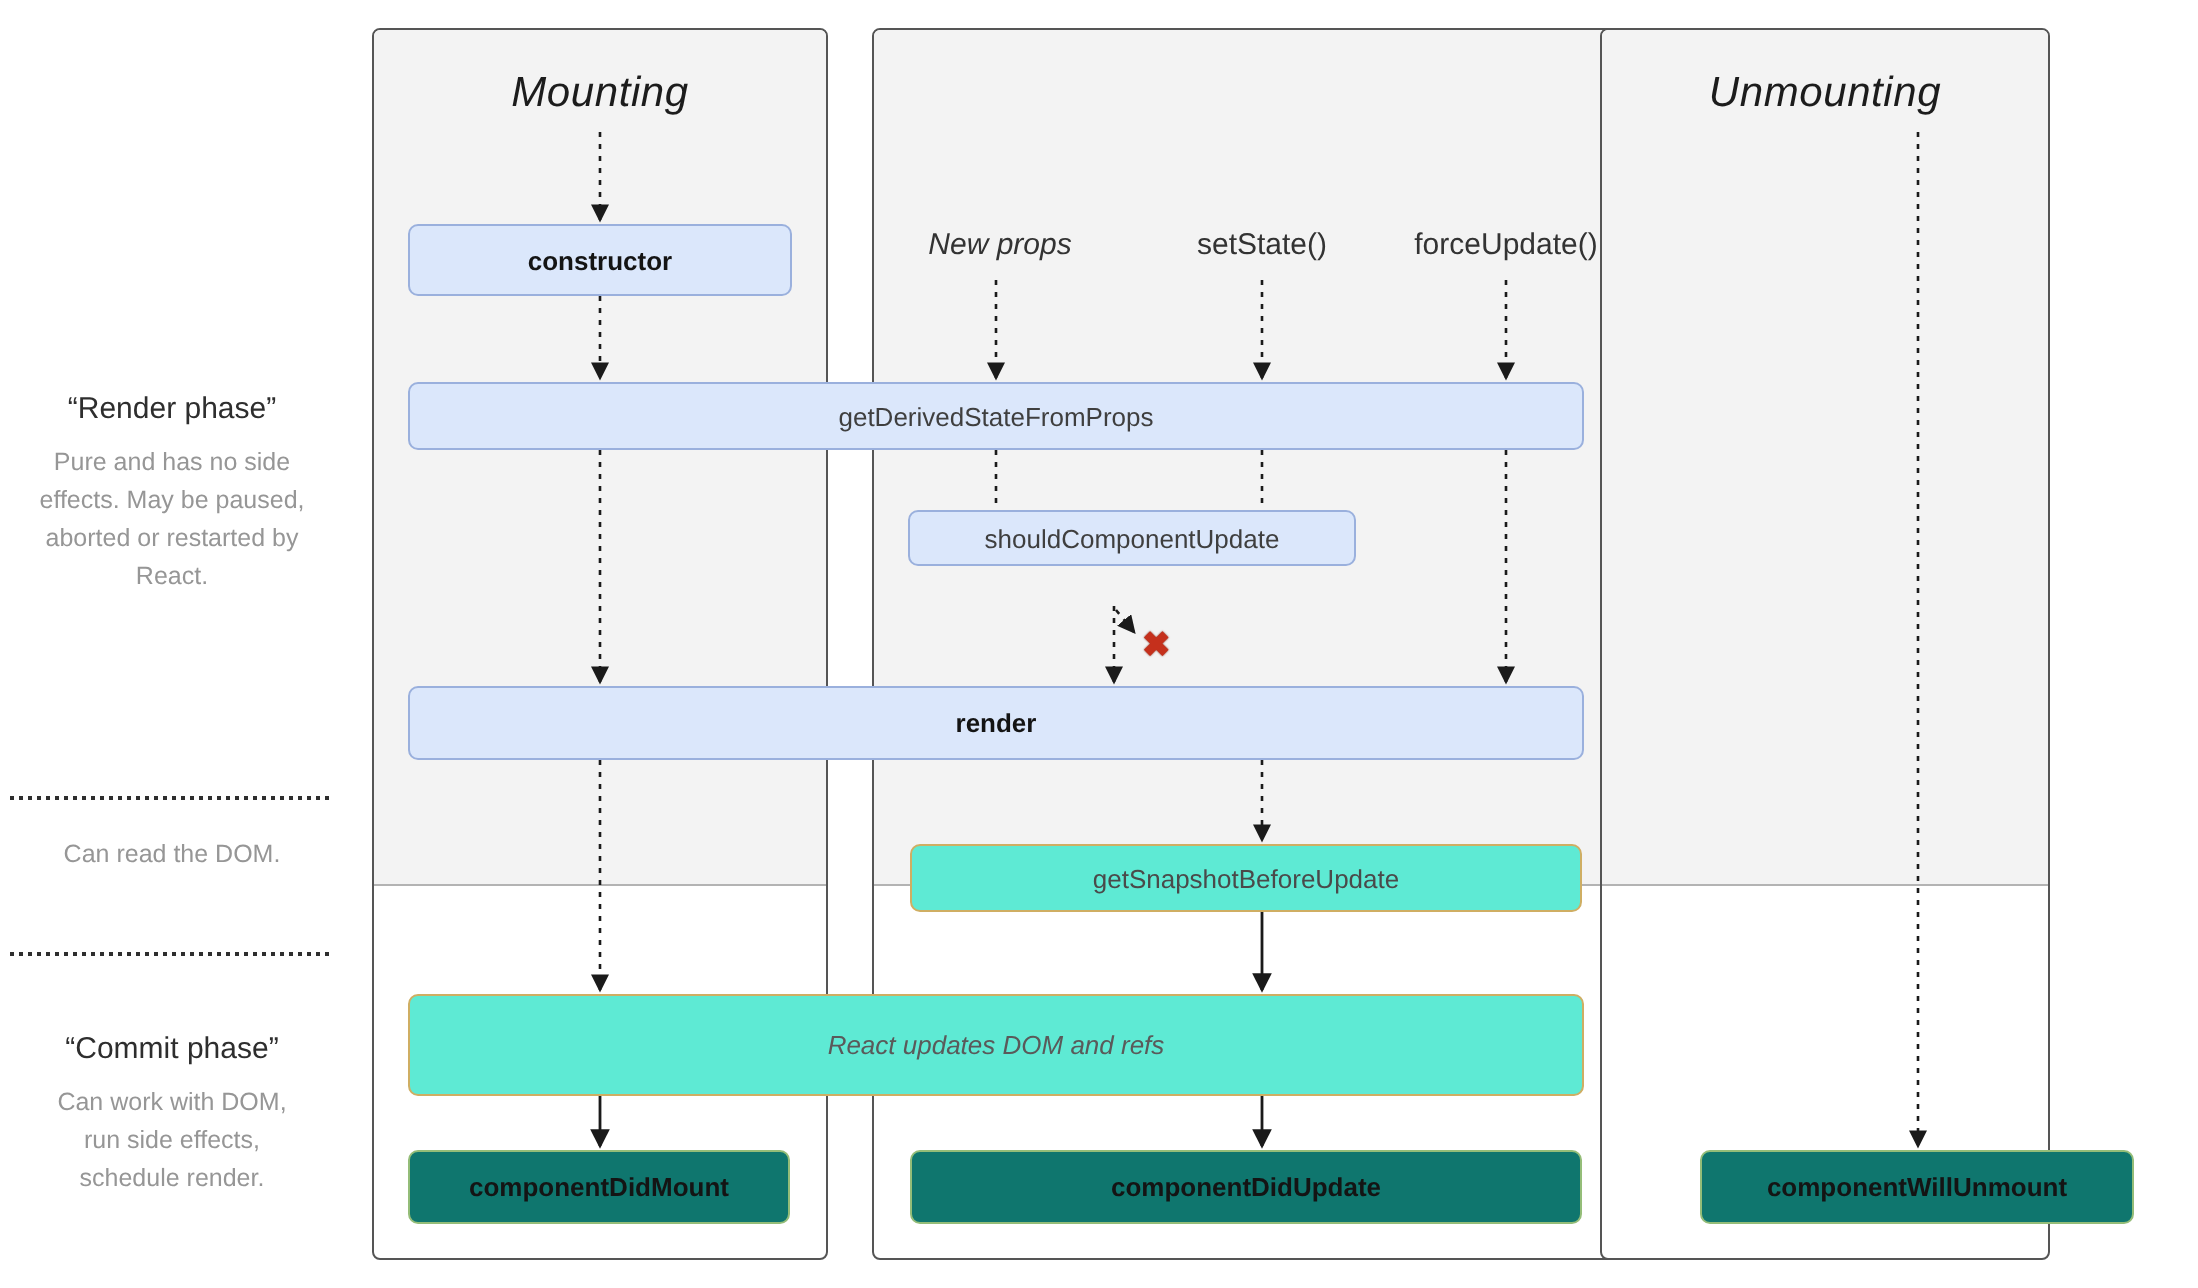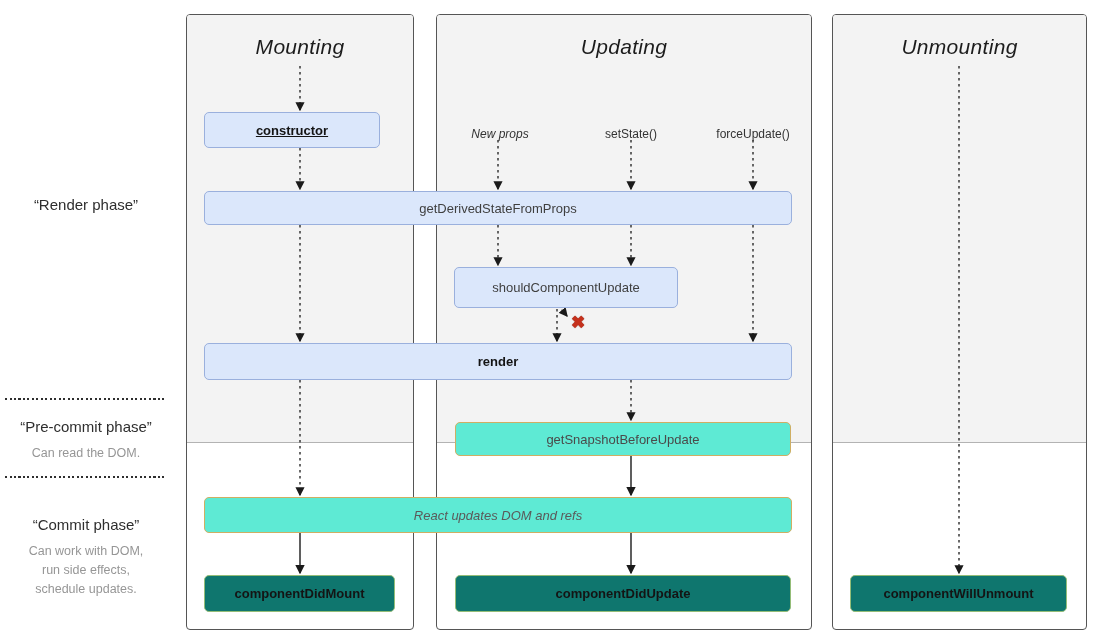--- a/index.html
+++ b/index.html
@@ -9,21 +9,21 @@
     font-family:"Liberation Sans", sans-serif; overflow:hidden;
   }
 
   
   .column {
     position:absolute; top:14px; height:616px; background:#ffffff;
     border:1px solid #555555; border-radius:4px; z-index:1;
   }
   #col-mounting  { left:186px; width:228px; }
   #col-updating  { left:436px; width:376px; }
-  #col-unmounting{ left:832px; width:255px; }
+  #col-unmounting{ left:800px; width:225px; }
   .grayzone {
     position:absolute; top:0; left:0; right:0; height:428px;
     background:#f3f3f3; border-bottom:1px solid #b3b3b3;
     border-radius:3px 3px 0 0;
   }
   .col-title {
     position:relative; margin-top:20px; text-align:center;
     font-size:21px; color:#1c1c1c; letter-spacing:0.3px;font-style:italic;
   }
 
@@ -53,70 +53,69 @@
   .node {
     position:absolute; z-index:4; display:flex; align-items:center; justify-content:center;
     border:1px solid; border-radius:5px; font-size:13px; cursor:pointer;
   }
   .node.blue   { background:#dbe7fb; border-color:#9ab0dd; color:#3f3f3f; }
   .node.yellow { background:#5eead4; border-color:#cfae63; color:#4a4a4a; }
   .node.green  { background:#0f766e; border-color:#94bd78; color:#3f3f3f; }
   .node.bold   { font-weight:bold; color:#141414; }
   .node.italic { font-style:italic; color:#5a5a5a; }
 
-  #n-constructor { left:204px; top:112px; width:176px; height:36px;text-decoration:underline; }
+  #n-constructor { left:204px; top:112px; width:192px; height:36px; }
   #n-gdsfp       { left:204px; top:191px; width:588px; height:34px; }
-  #n-scu         { left:454px; top:267px; width:224px; height:41px; }
+  #n-scu         { left:454px; top:255px; width:224px; height:28px; }
   #n-render      { left:204px; top:343px; width:588px; height:37px; }
   #n-gsbu        { left:455px; top:422px; width:336px; height:34px; }
-  #n-rud         { left:204px; top:497px; width:588px; height:36px; }
+  #n-rud         { left:204px; top:497px; width:588px; height:51px; }
   #n-cdm         { left:204px; top:575px; width:191px; height:37px; }
   #n-cdu         { left:455px; top:575px; width:336px; height:37px; }
   #n-cwu         { left:850px; top:575px; width:217px; height:37px; }
 
   
   .trigger {
-    position:absolute; top:127px; z-index:4; transform:translateX(-50%);
-    font-size:12px; color:#333333; white-space:nowrap;
+    position:absolute; top:114px; z-index:4; transform:translateX(-50%);
+    font-size:15px; color:#333333; white-space:nowrap;
   }
   #trig-newprops { left:500px; font-style:italic; }
   #trig-setstate { left:631px; }
   #trig-forceupdate { left:753px; }
 
   
   #abort-x {
     position:absolute; left:571px; top:312px; z-index:5;
     font-size:17px; font-weight:bold; color:#c5301c;
     text-shadow:0 0 1px #7c1a09;
   }
 </style>
 </head>
 <body>
 
 <div class="phase" id="phase-render">
   <h3>“Render phase”</h3>
+  <p>Pure and has no side effects. May be paused, aborted or restarted by React.</p>
 </div>
 <div class="dotted-sep" id="sep-1"></div>
 <div class="phase" id="phase-precommit">
-  <h3>“Pre-commit phase”</h3>
   <p>Can read the DOM.</p>
 </div>
 <div class="dotted-sep" id="sep-2"></div>
 <div class="phase" id="phase-commit">
   <h3>“Commit phase”</h3>
-  <p>Can work with DOM, run side effects, schedule updates.</p>
+  <p>Can work with DOM, run side effects, schedule render.</p>
 </div>
 
 <div class="column" id="col-mounting">
   <div class="grayzone"></div>
   <div class="col-title">Mounting</div>
 </div>
 <div class="column" id="col-updating">
   <div class="grayzone"></div>
-  <div class="col-title">Updating</div>
 </div>
 <div class="column" id="col-unmounting">
   <div class="grayzone"></div>
   <div class="col-title">Unmounting</div>
 </div>
 
 <svg id="arrows" width="1099" height="644">
   <defs>
     <marker id="ah" markerWidth="7" markerHeight="7" refX="6" refY="3.5" orient="auto">
       <path d="M0,0 L7,3.5 L0,7 Z" fill="#1a1a1a"></path>

